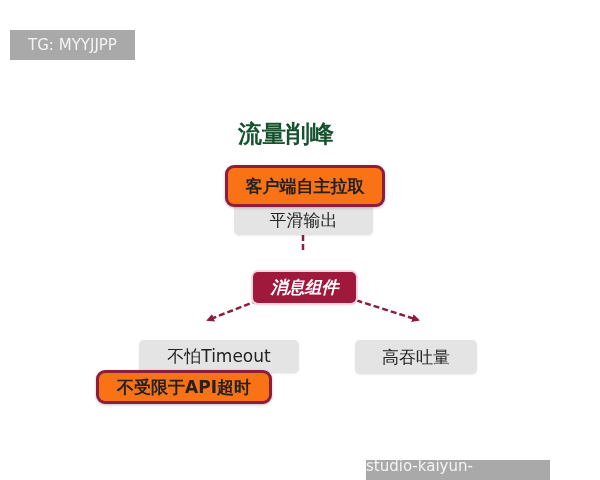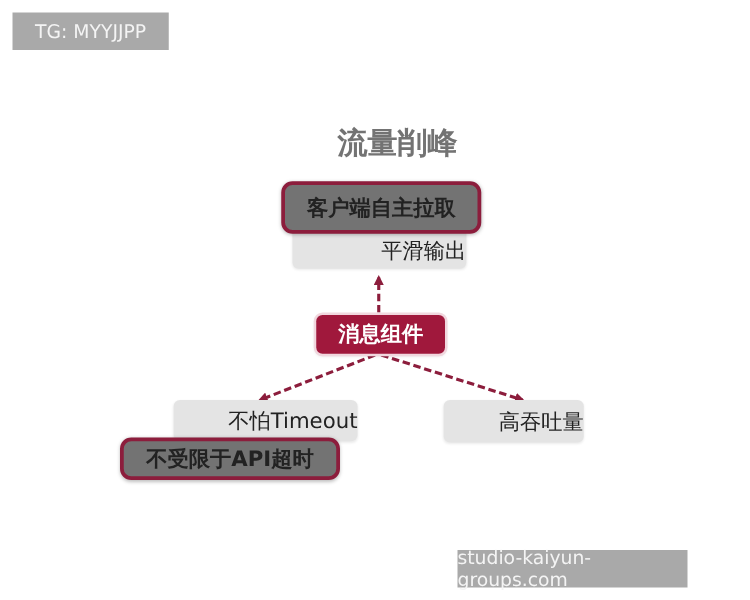--- a/index.html
+++ b/index.html
@@ -1,32 +1,32 @@
 <!DOCTYPE html>
 <html><head>
   <meta charset="utf-8">
   <style>
     html, body { margin:0; padding:0; }
     body { width:600px; height:480px; background:#ffffff; position:relative; overflow:hidden;
       font-family: "DejaVu Sans", "Liberation Sans", sans-serif; }
-    .abs { position:absolute; }
+    .abs { position:absolute;margin-top:20px; }
     .wm { background:#a9a9a9; color:#f4f4f4; font-size:15px; display:flex; align-items:center; justify-content:center; }
     .title { font-size:24px; font-weight:bold; text-align:center; }
-    .gray { background:#e4e4e4; border-radius:5px; color:#222; font-size:17px; display:flex; align-items:center; justify-content:flex-end; box-shadow:0 1px 2px rgba(0,0,0,0.08); }
-    .outlined { background:#737373; border:3px solid #8c1d3c; border-radius:9px; color:#222; font-size:17px; font-weight:bold; display:flex; align-items:center; justify-content:center; box-sizing:border-box; box-shadow:0 1px 3px rgba(0,0,0,0.25); }
+    .gray { background:#e4e4e4; border-radius:5px; color:#222; font-size:17px; display:flex; align-items:center; justify-content:center; box-shadow:0 1px 2px rgba(0,0,0,0.08); }
+    .outlined { background:#f97316; border:3px solid #8c1d3c; border-radius:9px; color:#222; font-size:17px; font-weight:bold; display:flex; align-items:center; justify-content:center; box-sizing:border-box; box-shadow:0 1px 3px rgba(0,0,0,0.25); }
     .filled { border-radius:5px; color:#fff; font-size:17px; font-weight:bold; display:flex; align-items:center; justify-content:center; box-shadow:0 0 0 2px #f1d7de, 0 1px 3px rgba(0,0,0,0.3); }
     svg.arrows { position:absolute; left:0; top:0; }
   </style>
 </head>
 <body>
 
 <div class="abs wm" style="left:10px; top:10px; width:125px; height:30px;">TG: MYYJJPP</div>
 <div class="abs wm" style="left:366px; top:440px; width:184px; height:30px;">studio-kaiyun-groups.com</div>
 
-<div class="abs title" style="left:216px; top:98px; width:204px; height:32px; color:#737373;">流量削峰</div>
+<div class="abs title" style="left:184px; top:98px; width:204px; height:32px; color:#14532d;">流量削峰</div>
 
 <svg class="arrows" width="600" height="480">
   <defs>
     <marker id="ah" markerWidth="8" markerHeight="8" refX="6" refY="4" orient="auto" markerUnits="userSpaceOnUse">
       <path d="M0,0 L8,4 L0,8 z" fill="#8c1d3c"></path>
     </marker>
   </defs>
   <g stroke="#8c1d3c" stroke-width="2.5" stroke-dasharray="6,3" fill="none">
     <line x1="303" y1="250" x2="303" y2="222" marker-end="url(#ah)"></line>
     <line x1="300" y1="284" x2="208" y2="320" marker-end="url(#ah)"></line>
@@ -35,26 +35,26 @@
 </svg>
 
 <div class="abs gray" style="left:234px; top:182px; width:139px; height:33px; padding-top:4px; box-sizing:border-box;">
   <span>平滑输出</span>
 </div>
 
 <div class="abs outlined" style="left:225px; top:145px; width:160px; height:42px;">
   <span>客户端自主拉取</span>
 </div>
 
-<div class="abs filled" style="left:253px; top:252px; width:103px; height:31px; background:#a0183c;">
+<div class="abs filled" style="left:253px; top:252px; width:103px; height:31px; background:#a0183c;font-style:italic;">
   <span>消息组件</span>
 </div>
 
-<div class="abs gray" style="left:139px; top:320px; width:147px; height:33px; align-items:flex-start; padding-top:5px; box-sizing:border-box;">
+<div class="abs gray" style="left:139px; top:320px; width:160px; height:33px; align-items:flex-start; padding-top:5px; box-sizing:border-box;">
   <span>不怕Timeout</span>
 </div>
 <div class="abs outlined" style="left:96px; top:350px; width:176px; height:34px;">
   <span>不受限于API超时</span>
 </div>
 
-<div class="abs gray" style="left:355px; top:320px; width:112px; height:34px;">
+<div class="abs gray" style="left:355px; top:320px; width:122px; height:34px;">
   <span>高吞吐量</span>
 </div>
 
 </body></html>

